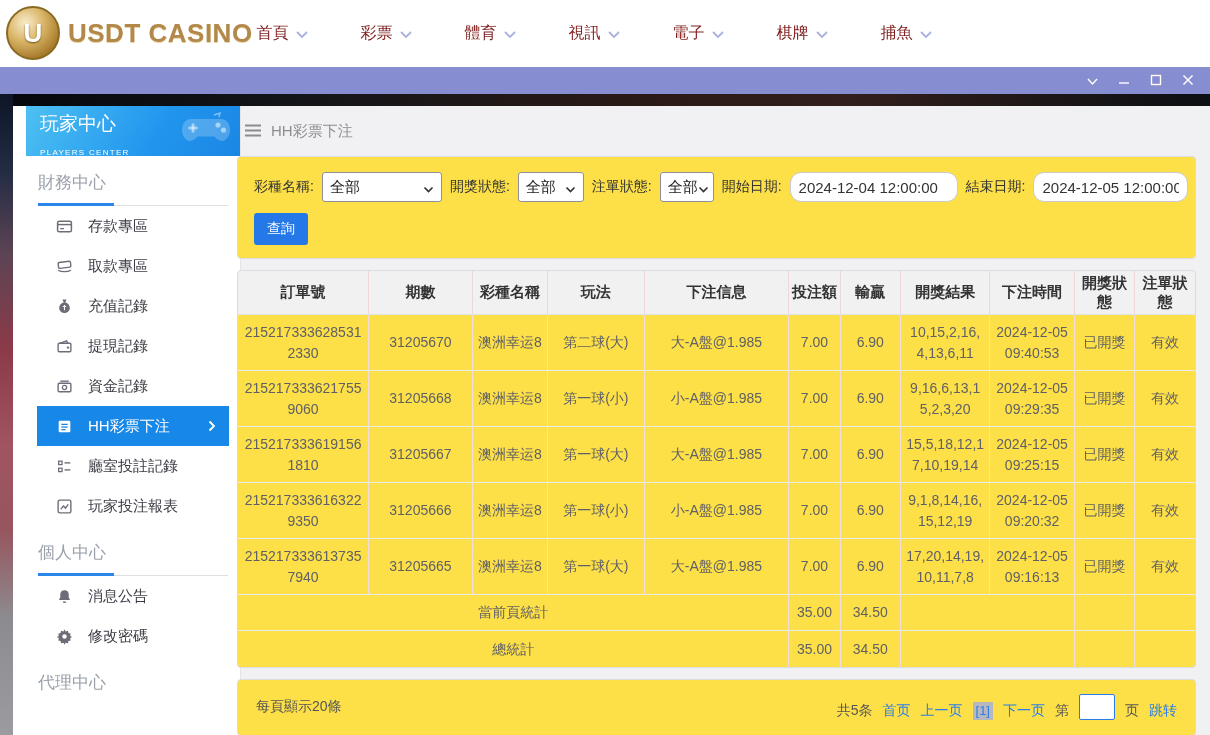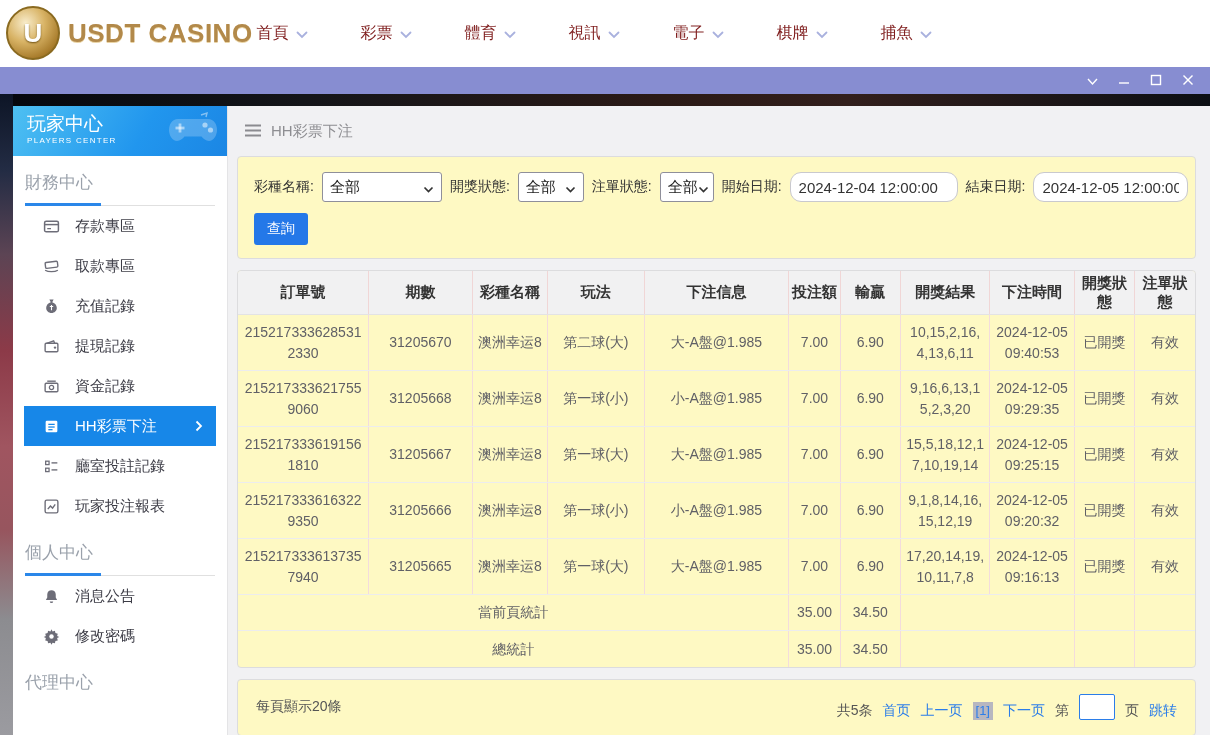--- a/index.html
+++ b/index.html
@@ -27,44 +27,44 @@
   .win-btn{width:32px;height:27px;display:flex;align-items:center;justify-content:center;cursor:pointer;}
   
   .backdrop-strip{position:absolute;left:0;top:94px;width:1210px;height:12px;
     background:linear-gradient(90deg,#05070d 0%,#141519 25%,#2b1a16 55%,#321f1c 70%,#0c0f14 100%);}
   .photo-strip{position:absolute;left:0;top:94px;width:13px;height:641px;
     background:linear-gradient(180deg,#0d1526 0%,#232c44 12%,#5c4454 25%,#8c3a48 40%,#a05560 55%,#97555e 68%,#8c8c90 82%,#9b9ba0 100%);}
   
   .dialog{position:absolute;left:13px;top:106px;width:1197px;height:629px;background:#f1f1f3;overflow:hidden;}
   
   .sidebar{position:absolute;left:0;top:0;width:214px;height:100%;background:#fff;overflow:hidden;
-    box-shadow:1px 0 0 #e4e4e6;}
+    box-shadow:1px 0 0 #e4e4e6;padding-left:13px;}
   .sidebar-header{height:50px;box-sizing:border-box;position:relative;overflow:hidden;
     background:linear-gradient(120deg,#4ec0f2 0%,#2196ee 60%,#1b86e4 100%);
     color:#fff;padding:7px 0 0 14px;}
   .sidebar-title{font-size:19px;line-height:22px;}
-  .sidebar-sub{font-size:8px;letter-spacing:1.3px;margin-top:1px;}
+  .sidebar-sub{font-size:8px;letter-spacing:1.3px;margin-top:13px;}
   .gamepad{position:absolute;right:8px;top:5px;}
   .side-section-title{margin:15px 12px 0;font-size:17px;color:#9aa1ab;}
   .side-underline{margin:9px 12px 0;height:3px;
     background:
       linear-gradient(to right,#2a87e9 0,#2a87e9 76px,transparent 76px),
       linear-gradient(to bottom,transparent 0,transparent 2px,#e0e0e0 2px,#e0e0e0 3px);}
   .side-item{height:40px;display:flex;align-items:center;padding-left:30px;gap:15px;
     color:#3c3c46;font-size:15px;cursor:pointer;position:relative;box-sizing:border-box;}
   .side-icon{width:17px;height:17px;color:#6d6d78;display:inline-flex;flex:none;}
   .side-icon svg{width:100%;height:100%;}
   .side-item.active{background:#1787e8;color:#fff;margin:0 11px;padding-left:19px;}
   .side-item.active .side-icon{color:#fff;}
   .side-arrow{position:absolute;right:13px;display:inline-flex;}
   
   .main{position:absolute;left:214px;top:0;width:983px;bottom:0;}
   .page-header{height:50px;display:flex;align-items:center;padding-left:18px;gap:10px;
     color:#8e8e92;font-size:15px;}
-  .panel{margin:0 14px 11px 10px;background:#fef9c3;border:1px solid #dcdcde;border-radius:4px;box-sizing:border-box;}
+  .panel{margin:0 14px 11px 10px;background:#fde047;border:1px solid #dcdcde;border-radius:4px;box-sizing:border-box;}
   .filter-panel{padding:15px 16px 13px;}
   .filter-row{display:flex;align-items:center;gap:8px;font-size:14px;color:#333;white-space:nowrap;}
   .flabel{flex:none;}
   .select{height:30px;border:1px solid #8f8f9a;border-radius:3px;background:#fff;
     display:flex;align-items:center;justify-content:space-between;padding:0 7px;
     font-size:15px;color:#222;box-sizing:border-box;cursor:pointer;flex:none;}
   .w120{width:120px}.w66{width:66px}.w54{width:54px}
   .date-input{height:30px;border:1px solid #c9c9ce;border-radius:11px;font-size:15px;color:#333;
     padding:0 8px;box-sizing:border-box;font-family:inherit;flex:none;}
   .d1{width:168px}.d2{width:155px}

